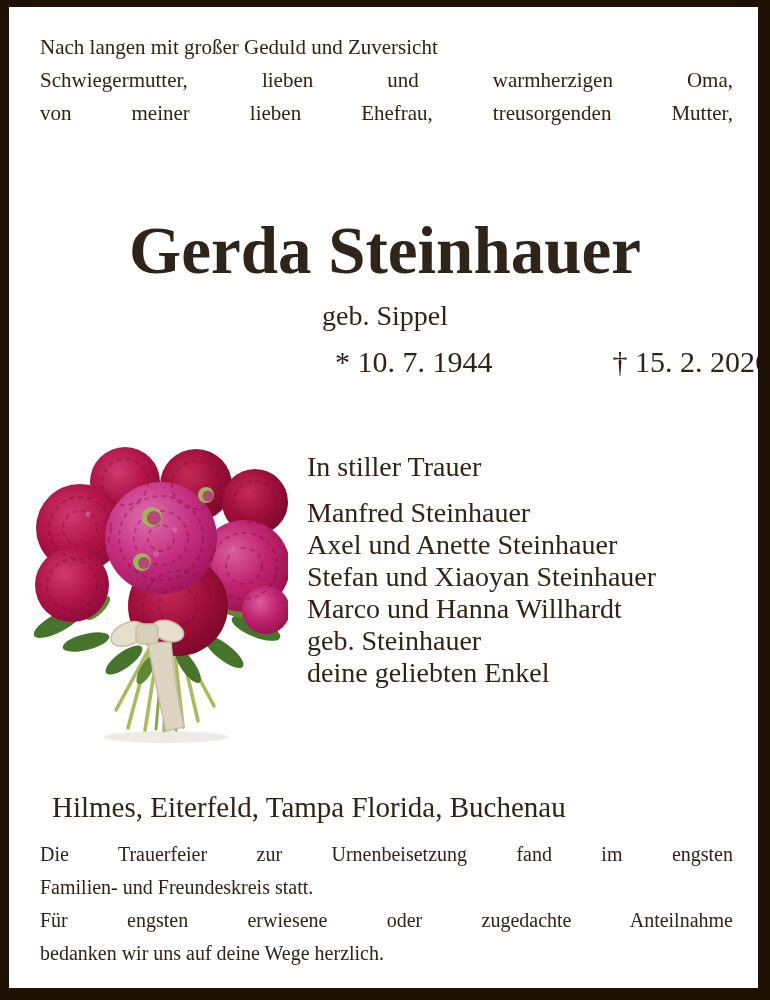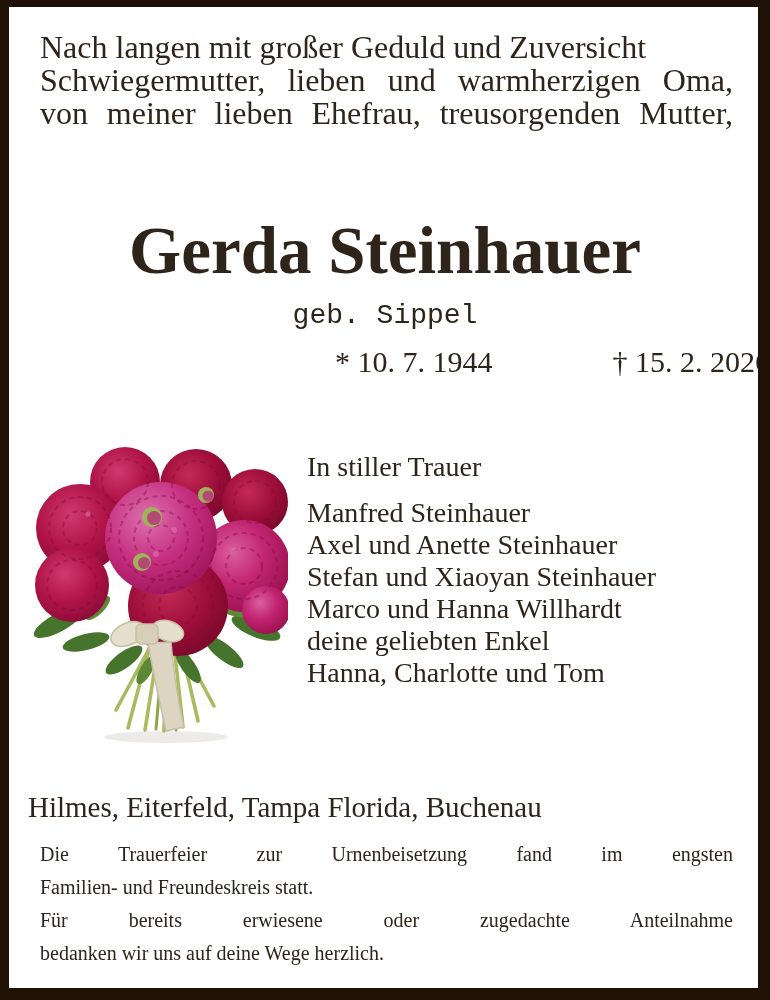--- a/index.html
+++ b/index.html
@@ -10,35 +10,35 @@
     background:var(--background);
     font-family:"Liberation Serif","DejaVu Serif",serif;
     color:var(--text); overflow:hidden;
   }
   .frame {
     position:absolute; inset:0; pointer-events:none; z-index:5;
     border-style:solid; border-color:var(--frame);
     border-width:7px 12px 12px 9px;
   }
   .intro { position:absolute; left:40px; top:31px; width:693px;
-           font-size:32px; line-height:33px; }
+           font-size:21px; line-height:33px; }
   .jline { text-align:justify; text-align-last:justify; }
   .lline { text-align:left; }
   .deceased-name { position:absolute; left:0; top:210px; width:770px;
                    text-align:center; font-size:67px; line-height:80px;font-weight:bold; }
   .maiden { position:absolute; left:0; top:299px; width:770px;
-            text-align:center; font-size:28px; line-height:34px;font-family:Liberation Mono, monospace; }
+            text-align:center; font-size:28px; line-height:34px; }
   .dates { position:absolute; left:0; top:344px; width:770px;
            display:flex; justify-content:flex-end; gap:120px;
            font-size:30px; line-height:36px; }
   .bouquet-wrap { position:absolute; left:28px; top:438px; width:260px; height:306px; }
   .mourners { position:absolute; left:307px; top:451px; width:410px;
               font-size:28px; line-height:32px; }
   .mourners-heading { margin-bottom:14px; }
-  .cities { position:absolute; left:28px; top:791px; width:693px;
+  .cities { position:absolute; left:52px; top:791px; width:693px;
             font-size:29px; line-height:33px; }
   .closing { position:absolute; left:40px; top:838px; width:693px;
              font-size:20px; line-height:33px; }
 </style>
 </head>
 <body>
 
 <div class="sheet">
   <div class="frame"></div>
 
@@ -154,25 +154,25 @@
       </g>
     </svg>
   </div>
 
   <div class="mourners">
     <div class="mourners-heading">In stiller Trauer</div>
     <div>Manfred Steinhauer</div>
     <div>Axel und Anette Steinhauer</div>
     <div>Stefan und Xiaoyan Steinhauer</div>
     <div>Marco und Hanna Willhardt</div>
+    <div>geb. Steinhauer</div>
     <div>deine geliebten Enkel</div>
-    <div>Hanna, Charlotte und Tom</div>
   </div>
 
   <div class="cities">Hilmes, Eiterfeld, Tampa Florida, Buchenau</div>
 
   <div class="closing">
     <div class="jline">Die Trauerfeier zur Urnenbeisetzung fand im engsten</div>
     <div class="lline">Familien- und Freundeskreis statt.</div>
-    <div class="jline">Für bereits erwiesene oder zugedachte Anteilnahme</div>
+    <div class="jline">Für engsten erwiesene oder zugedachte Anteilnahme</div>
     <div class="lline">bedanken wir uns auf deine Wege herzlich.</div>
   </div>
 </div>
 
 </body></html>

